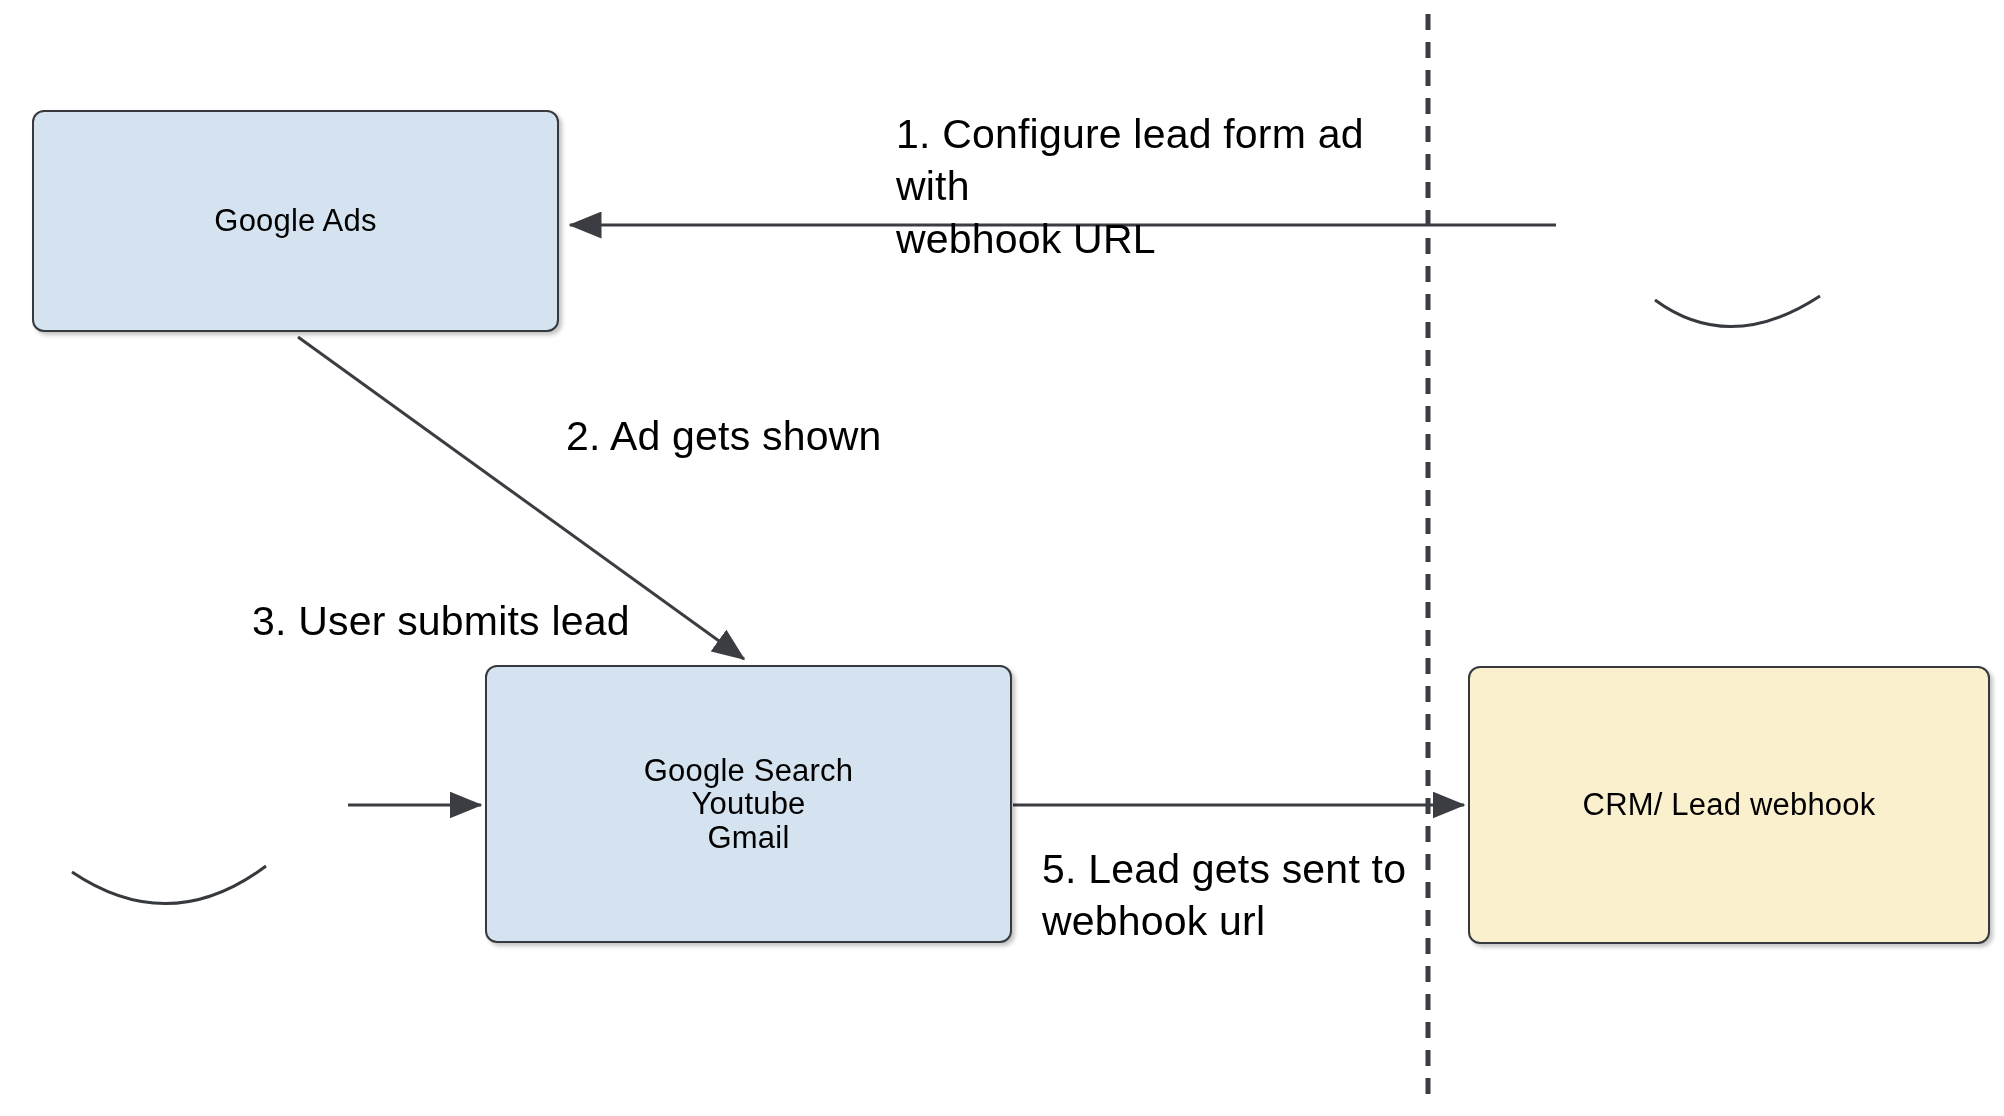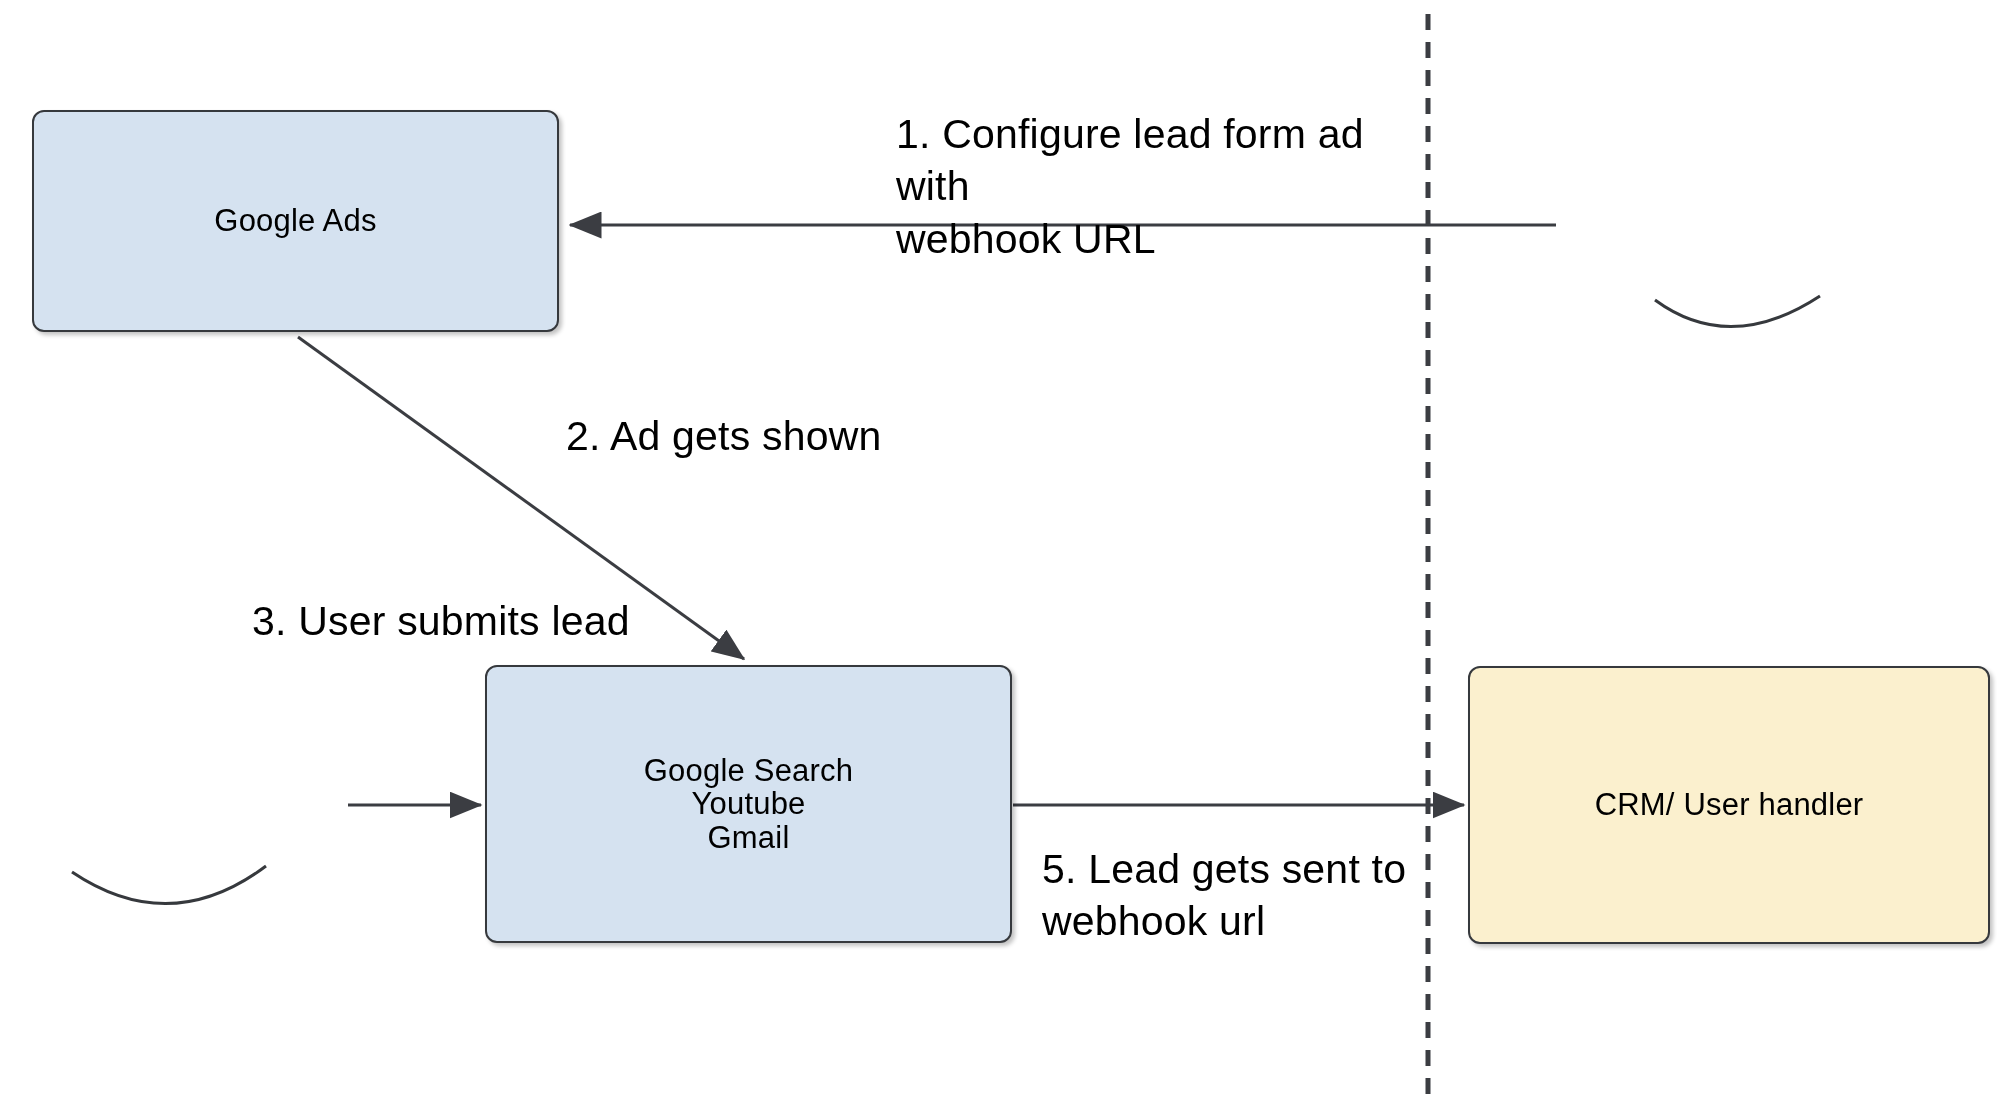--- a/index.html
+++ b/index.html
@@ -183,21 +183,21 @@
     <span class="node-label">Google Ads</span>
   </div>
 
   <div class="node-box" id="node-google-properties">
     <span class="node-label">Google Search
 Youtube
 Gmail</span>
   </div>
 
   <div class="node-box" id="node-crm">
-    <span class="node-label">CRM/ User handler</span>
+    <span class="node-label">CRM/ Lead webhook</span>
   </div>
 
 
 
   <div class="step-label" id="step-1-label">1.  Configure lead form ad with
 webhook URL</div>
   <div class="step-label" id="step-2-label">2.  Ad gets shown</div>
   <div class="step-label" id="step-3-label">3.  User submits lead</div>
   <div class="step-label" id="step-4-label">5.  Lead gets sent to
 webhook url</div>

